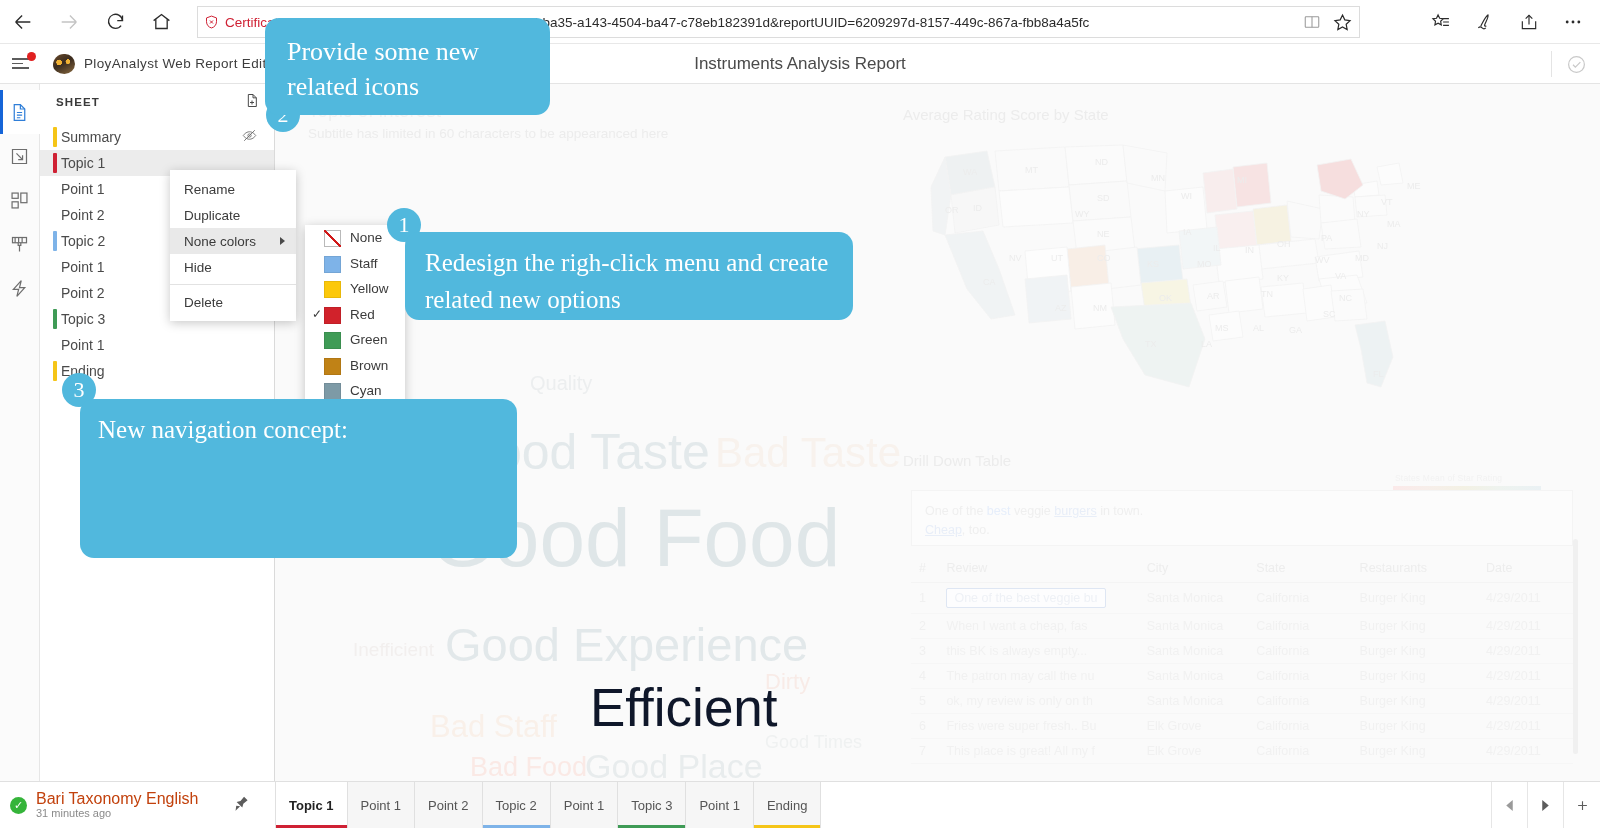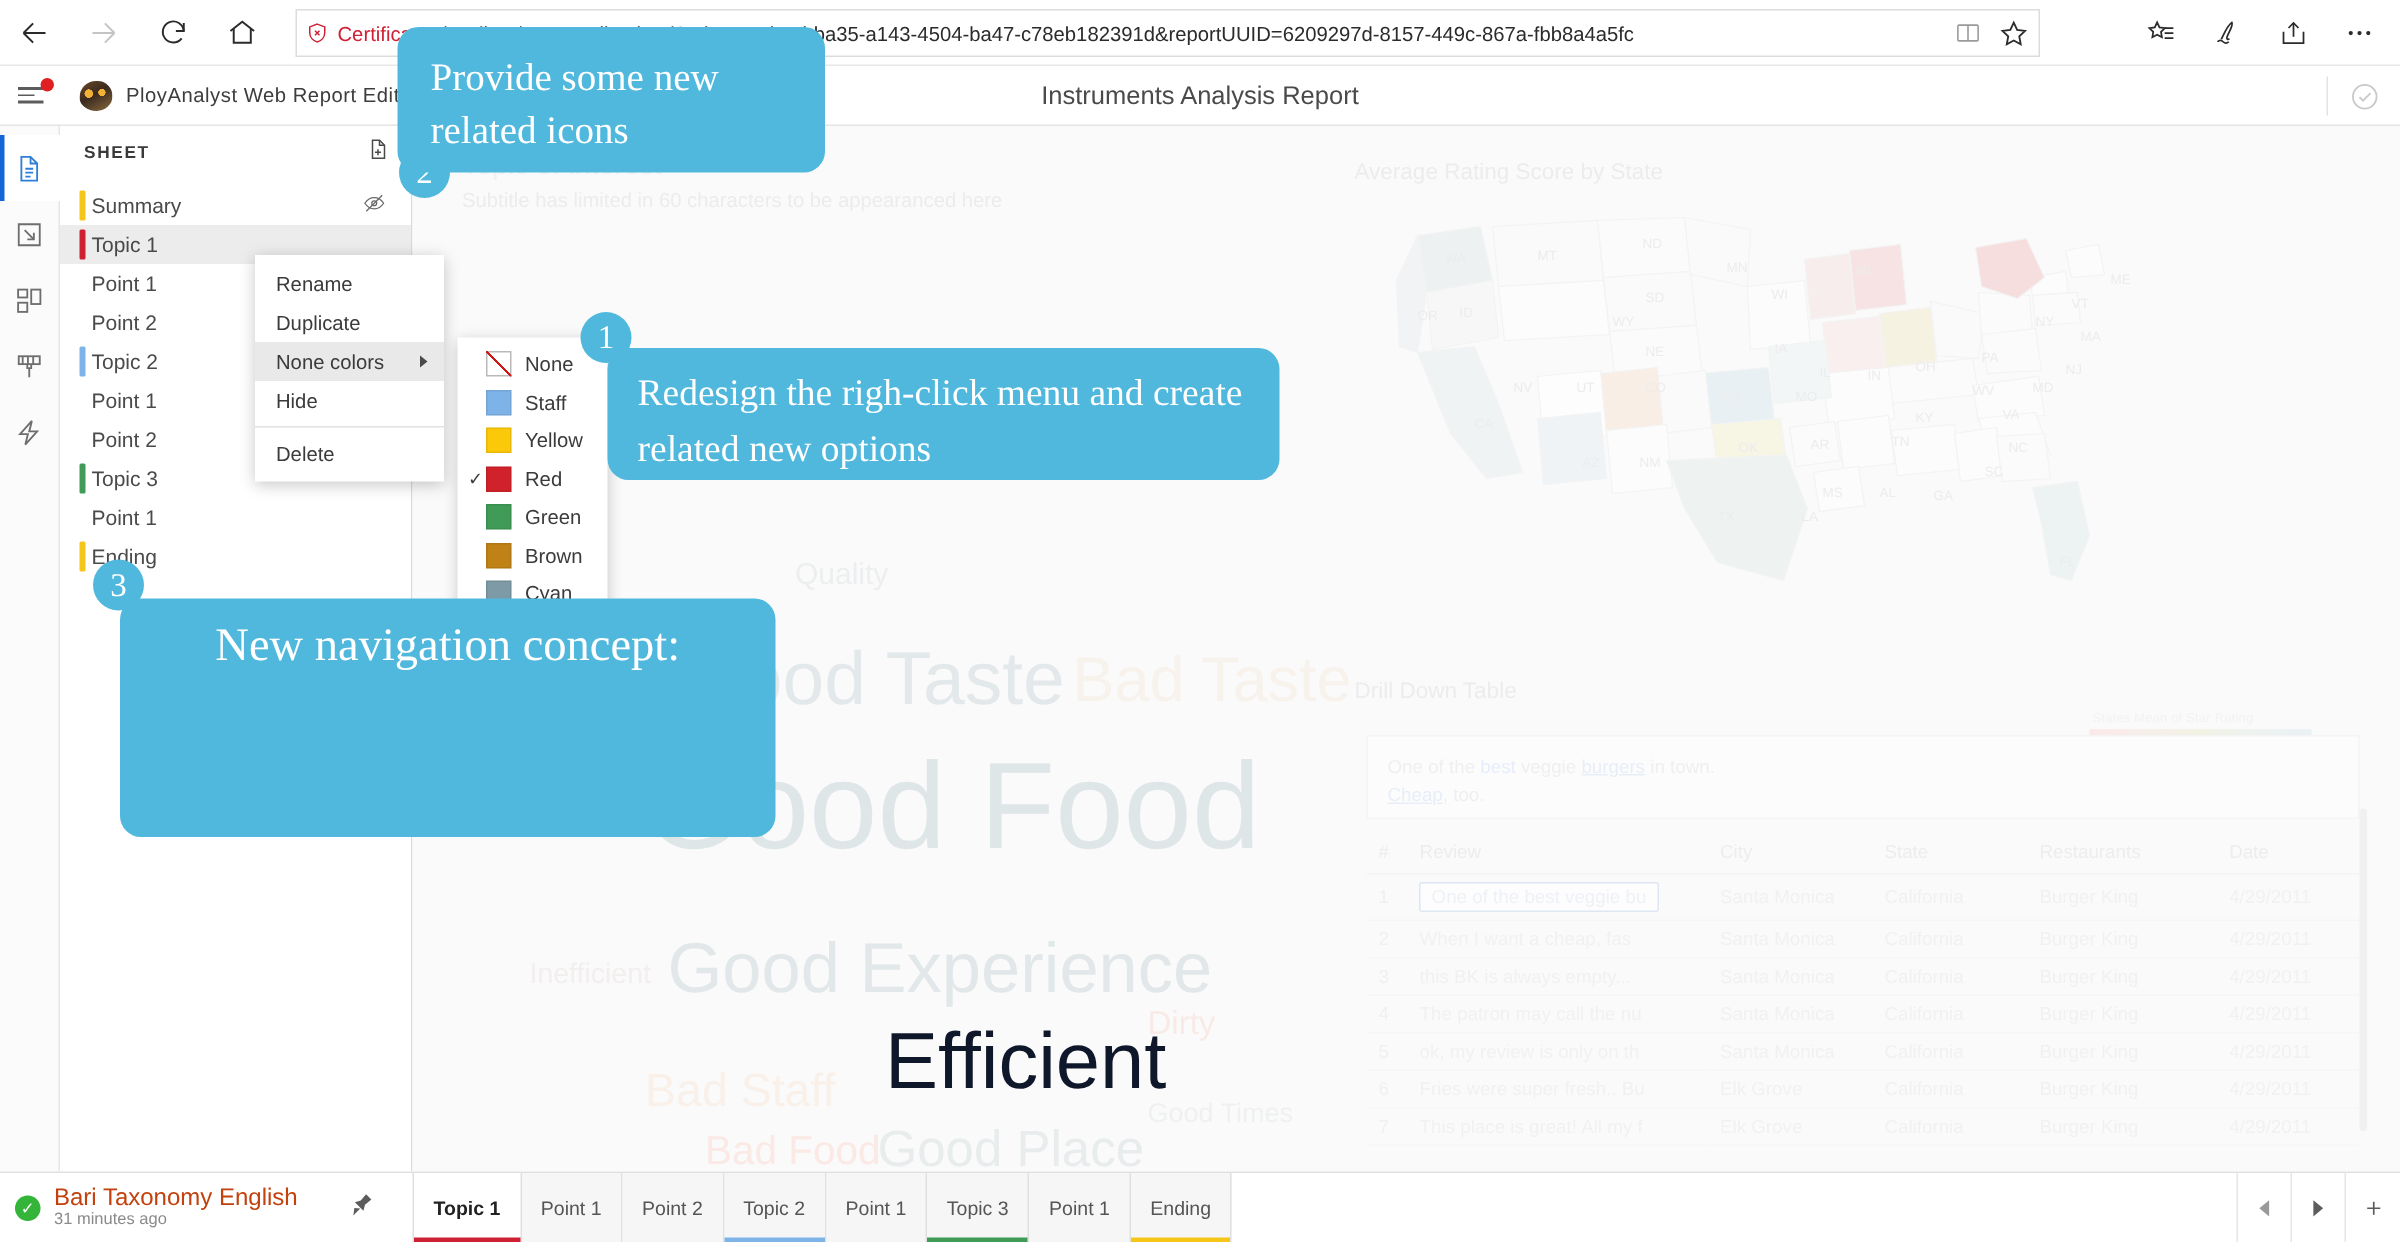--- a/index.html
+++ b/index.html
@@ -220,21 +220,21 @@
     border-top: 4px solid transparent; border-bottom: 4px solid transparent;
   }
   .ctx-sep { height: 1px; background: #e2e2e2; margin: 4px 0; }
 
   .ctx-submenu {
     position: absolute; left: 305px; top: 225px; width: 100px;
     background: #ffffff; box-shadow: 0 2px 10px rgba(0,0,0,.22);
     padding: 5px 0; z-index: 61;
   }
   .color-item {
-    height: 25.5px; display: flex; align-items: center;
+    height: 25.5px; display: flex; align-items: flex-start;
     font-size: 13.5px; color: #3b3b3b; padding-left: 5px;
   }
   .color-check { width: 14px; font-size: 12px; color: #3b3b3b; text-align: center; }
   .swatch {
     width: 17px; height: 17px; margin-right: 9px; flex-shrink: 0;
     border: 1px solid rgba(0,0,0,.08);
   }
   .swatch.none {
     background: #fff; position: relative; border: 1px solid #b9b9b9;
   }
@@ -259,21 +259,21 @@
 
   #callout-2 { left: 265px; top: 18px; width: 285px; height: 97px; padding: 16px 22px; }
   #callout-2 .ctext { font-size: 26px; line-height: 35px; }
   #badge-2 { left: 266px; top: 98px; }
 
   #callout-1 { left: 405px; top: 232px; width: 448px; height: 88px; padding: 12px 20px; }
   #callout-1 .ctext { font-size: 25px; line-height: 37px; }
   #badge-1 { left: 387px; top: 208px; }
 
   #callout-3 { left: 80px; top: 399px; width: 437px; height: 159px; padding: 14px 18px; }
-  #callout-3 .c-head { font-size: 31px; line-height: 34px; display: block; text-align: center; }
+  #callout-3 .c-head { font-size: 25px; line-height: 34px; display: block; }
   #callout-3 .c-body { font-size: 19px; line-height: 26px; display: block; margin-top: 14px; }
   #badge-3 { left: 62px; top: 373px; }
 
   
   .bottom-bar {
     position: absolute; left: 0; bottom: 0; width: 1600px; height: 47px;
     background: #ffffff; border-top: 1px solid #e0e0e0;
     display: flex; align-items: stretch;
   }
   .status-zone {

